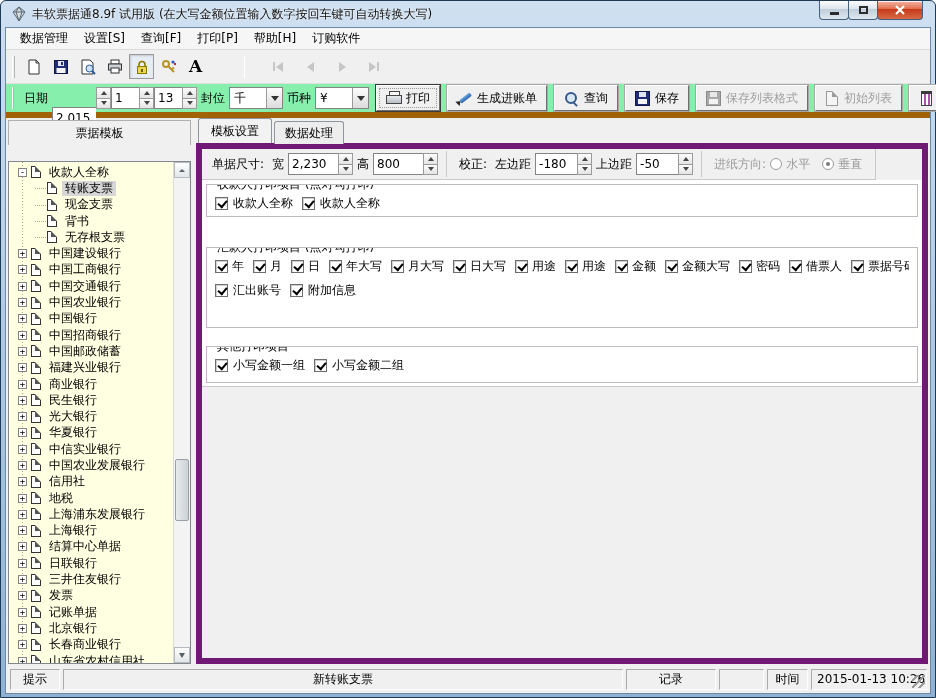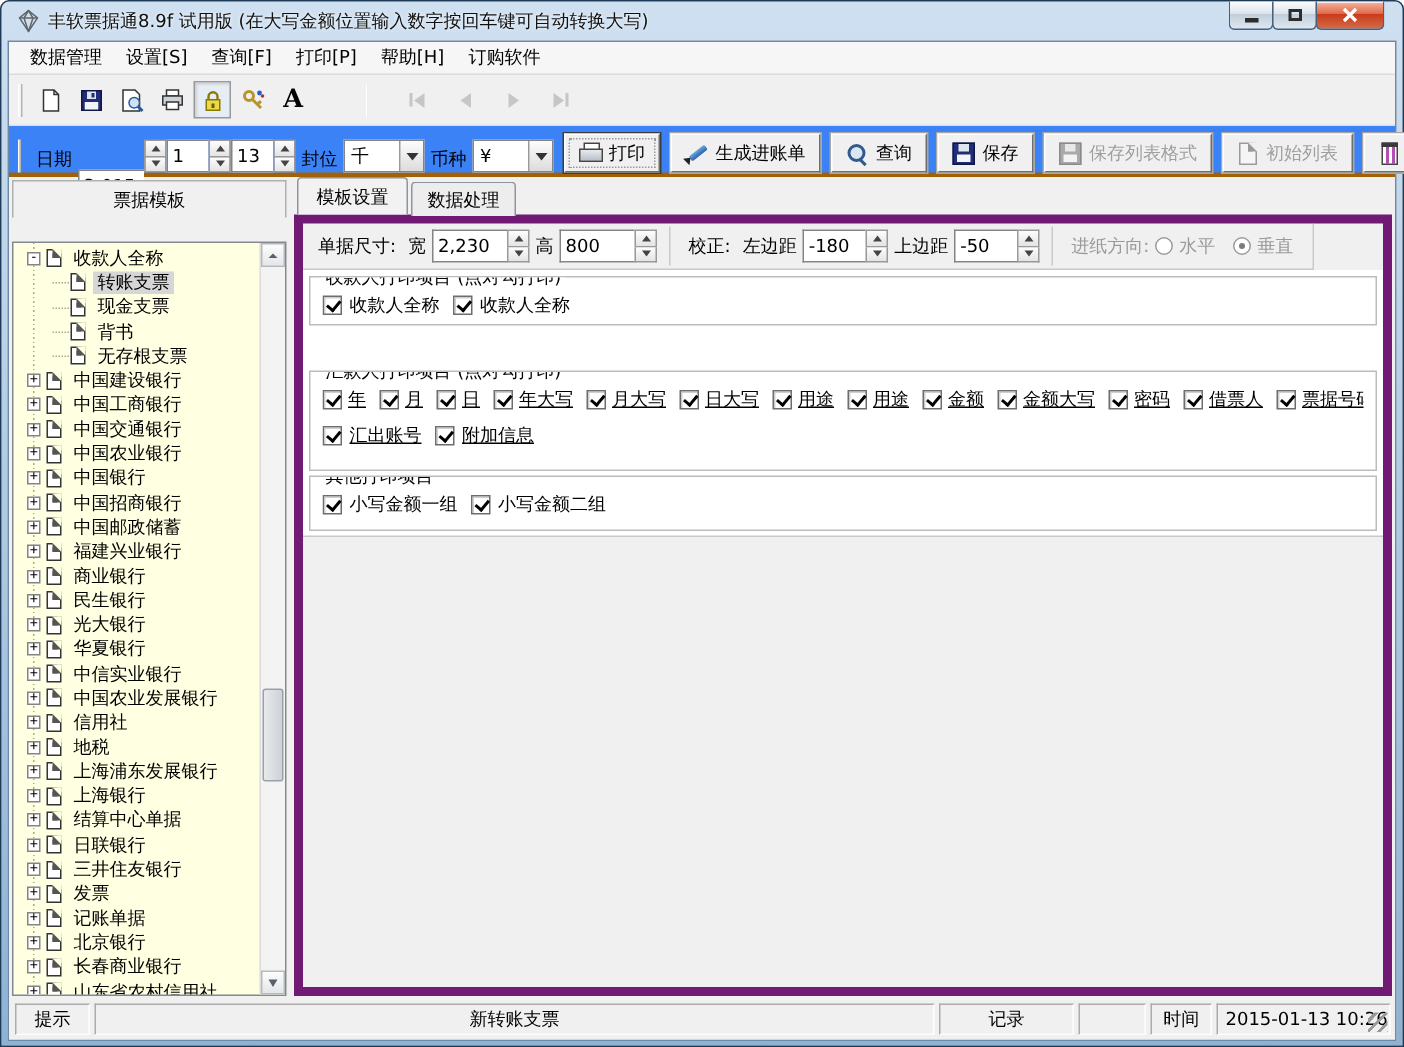--- a/index.html
+++ b/index.html
@@ -29,21 +29,21 @@
   .grip{ width:3px; height:22px; border-left:1px solid #fff; border-right:1px solid #b5b5b5; margin:0 6px 0 2px; }
   .tbtn{ width:25px; height:25px; display:flex; align-items:center; justify-content:center; margin-right:2px; border:1px solid transparent; }
   .tbtn.pressed{ border:1px solid #9a9a9a; background:#e7edf4; box-shadow:inset 1px 1px 2px rgba(0,0,0,.15); }
   .font-a{ font-family:"DejaVu Serif","Liberation Serif",serif; font-size:17px; font-weight:bold; line-height:1; }
   .tsep{ width:1px; height:22px; background:#c4c4c4; border-right:1px solid #fff; margin:0 20px 0 34px; }
   .navbtn{ width:26px; height:24px; display:flex; align-items:center; justify-content:center; gap:1px; margin-right:6px; }
   .nbar{ width:2px; height:9px; background:#c6c6c6; }
   .tri-l{ width:0; height:0; border:5px solid transparent; border-left:none; border-right:7px solid #c6c6c6; }
   .tri-r{ width:0; height:0; border:5px solid transparent; border-right:none; border-left:7px solid #c6c6c6; }
 
-  .toolbar2{ height:34px; display:flex; align-items:flex-end; background:#3b82f6; border-bottom:3px solid #a16207; padding-left:4px; }
+  .toolbar2{ height:34px; display:flex; align-items:center; background:#86efac; border-bottom:6px solid #a16207; padding-left:4px; }
   .lbl{ white-space:nowrap; margin:0 4px; }
   .dim{ color:#9a9a9a; }
   .spinedit{ display:inline-flex; height:22px; }
   .spinedit input{ height:22px; border:1px solid #848484; border-right:none; background:#fff; font:inherit; padding:0 3px; }
   .spin{ width:15px; height:22px; display:flex; flex-direction:column; }
   .spin i{ flex:1; background:linear-gradient(#fdfdfd,#e4e4e4); border:1px solid #9a9a9a; display:flex; align-items:center; justify-content:center; }
   .spin i+i{ border-top:none; }
   .spin i::after{ content:''; width:0; height:0; border:3px solid transparent; }
   .spin .up::after{ border-bottom:4px solid #444; border-top:none; }
   .spin .dn::after{ border-top:4px solid #444; border-bottom:none; }
@@ -107,21 +107,21 @@
   .sizerow{ height:31px; width:674px; display:flex; align-items:center; border-right:1px solid #c9c9c9; border-bottom:1px solid #c9c9c9; padding-left:6px; flex:none; }
   .vsep{ width:1px; height:26px; background:#c9c9c9; margin:0 8px; flex:none; }
   .radio-opt{ display:inline-flex; align-items:center; gap:4px; margin-right:12px; }
   .radio{ width:12px; height:12px; border-radius:50%; border:1px solid #9c9c9c; background:#fff; position:relative; }
   .radio.selected::after{ content:''; position:absolute; left:3px; top:3px; width:4px; height:4px; border-radius:50%; background:#7a7a7a; }
 
   .groups{ background:#fff; border-bottom:1px solid #c9c9c9; padding:4px 3px 3px; flex:none; }
   .groupbox{ position:relative; border:1px solid #bcbcbc; box-shadow:1px 1px 0 #fff inset; padding:10px 8px 4px; margin:0 1px; overflow:hidden; }
   .gb-title{ position:absolute; top:-1px; left:7px; transform:translateY(-45%); background:#fff; padding:0 3px; white-space:nowrap; }
   .g1{ height:33px; margin-bottom:30px; }
-  .g2{ height:67px; margin-bottom:3px;text-decoration:underline; }
+  .g2{ height:81px; margin-bottom:18px; }
   .g3{ height:37px; }
   .cbrow{ display:flex; align-items:center; gap:9px; white-space:nowrap; overflow:hidden; }
   .cbrow+.cbrow{ margin-top:7px; }
   .cb{ display:inline-flex; align-items:center; gap:5px; flex:none; }
   .cbrow.wide .cb{ gap:4px; }
   .checkbox{ width:13px; height:13px; flex:none; background:#fff; border:1px solid #6d6d6d; box-shadow:inset 1px 1px 0 #cfcfcf; position:relative; }
   .checkbox.checked::after{ content:''; position:absolute; left:2px; top:2px; width:7px; height:4px; border-left:2px solid #000; border-bottom:2px solid #000; transform:rotate(-50deg); }
   .grayfill{ flex:1; }
 
   

